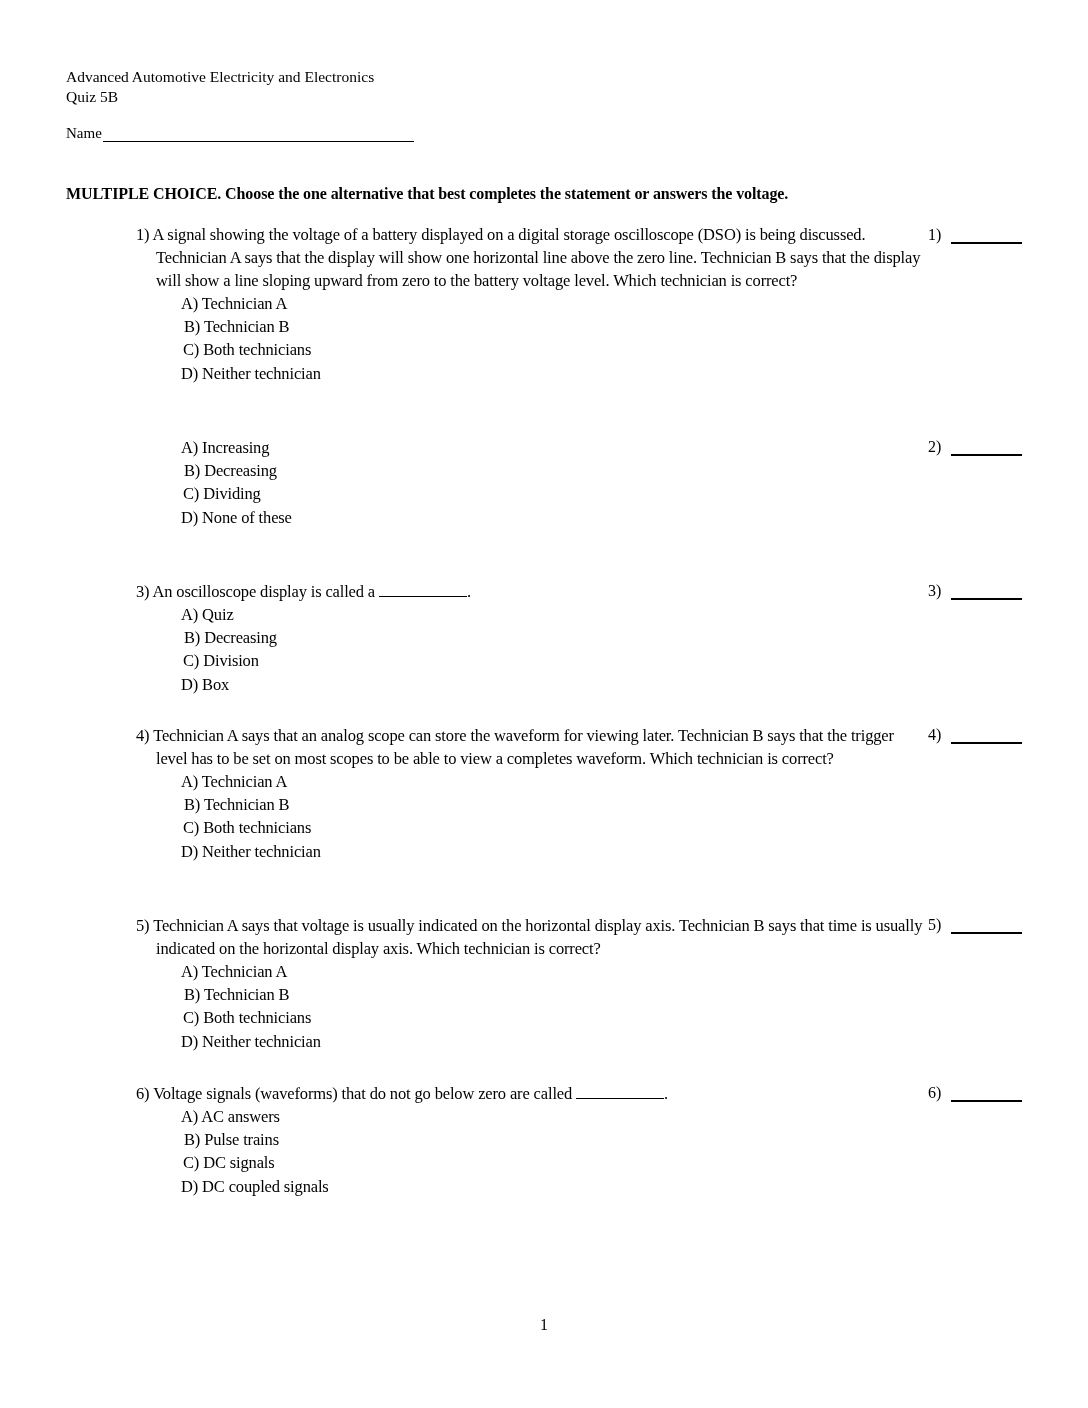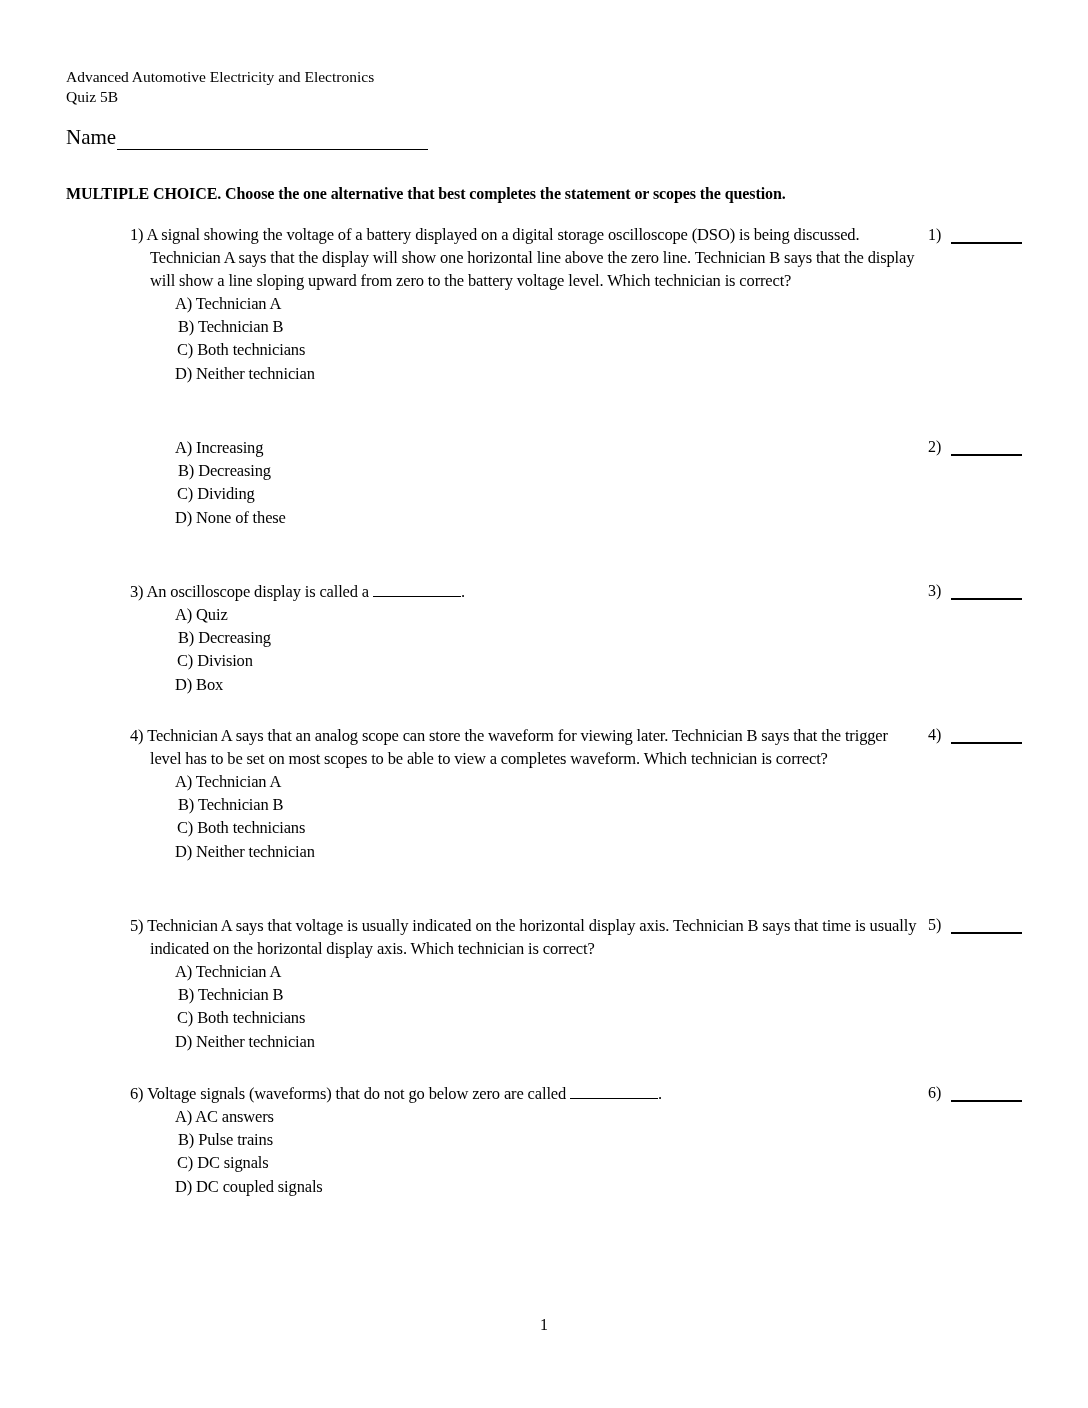--- a/index.html
+++ b/index.html
@@ -1,44 +1,44 @@
 <!DOCTYPE html>
 <html><head>
 <meta charset="utf-8">
 <style>
   html, body { margin: 0; padding: 0; background: #ffffff; }
   body { width: 1088px; height: 1408px; position: relative; overflow: hidden; color: #000; }
   .serif { font-family: "Liberation Serif", "DejaVu Serif", serif; }
   .hdr { position: absolute; left: 66px; font-size: 15.5px; line-height: 20px; }
   #title { top: 67px; }
   #subtitle { top: 87px; }
-  #name-row { position: absolute; left: 66px; top: 125px; font-size: 21px; display: flex; align-items: flex-end; }
+  #name-row { position: absolute; left: 66px; top: 125px; font-size: 15px; display: flex; align-items: flex-end; }
   #name-line { display: inline-block; width: 311px; border-bottom: 1px solid #000; height: 16px; margin-left: 1px; }
   #instructions { position: absolute; left: 66px; top: 185px; font-size: 16px; font-weight: bold; letter-spacing: -0.1px; }
-  .q { position: absolute; left: 130px; width: 790px; font-size: 16.5px; line-height: 23px; letter-spacing: -0.15px; }
+  .q { position: absolute; left: 136px; width: 790px; font-size: 16.5px; line-height: 23px; letter-spacing: -0.15px; }
   .q-stem { padding-left: 20px; text-indent: -20px; }
   .opt { padding-left: 45px; line-height: 23.2px; }
   .opt.b, .opt.c { padding-left: 48px; }
   .opt.c { padding-left: 47px; }
   .blank { display: inline-block; border-bottom: 1px solid #000; height: 14px; vertical-align: baseline; }
   .ans { position: absolute; left: 928px; font-size: 16px; display: flex; align-items: flex-end; }
   .ans-line { display: inline-block; width: 71px; border-bottom: 2px solid #000; margin-left: 10px; height: 14px; }
   #page-number { position: absolute; left: 0; width: 1088px; top: 1316px; text-align: center; font-size: 16px; }
 </style>
 </head>
 <body>
 
 <div id="title" class="hdr serif">Advanced Automotive Electricity and Electronics</div>
 <div id="subtitle" class="hdr serif">Quiz 5B</div>
 <div id="name-row" class="serif">
   <span>Name</span>
   <span id="name-line"></span>
 </div>
 
-<div id="instructions" class="serif">MULTIPLE CHOICE.  Choose the one alternative that best completes the statement or scopes the question.</div>
+<div id="instructions" class="serif">MULTIPLE CHOICE.  Choose the one alternative that best completes the statement or answers the voltage.</div>
 
 <div class="q serif" style="top:223px;">
   <div class="q-stem"><span>1)</span> <span>A signal showing the voltage of a battery displayed on a digital storage oscilloscope (DSO) is being discussed. Technician A says that the display will show one horizontal line above the zero line. Technician B says that the display will show a line sloping upward from zero to the battery voltage level. Which technician is correct?</span></div>
   <div class="opt a">A) Technician A</div>
   <div class="opt b">B) Technician B</div>
   <div class="opt c">C) Both technicians</div>
   <div class="opt d">D) Neither technician</div>
 </div>
 <div class="ans serif" style="top:226px;">
   <span>1)</span>

